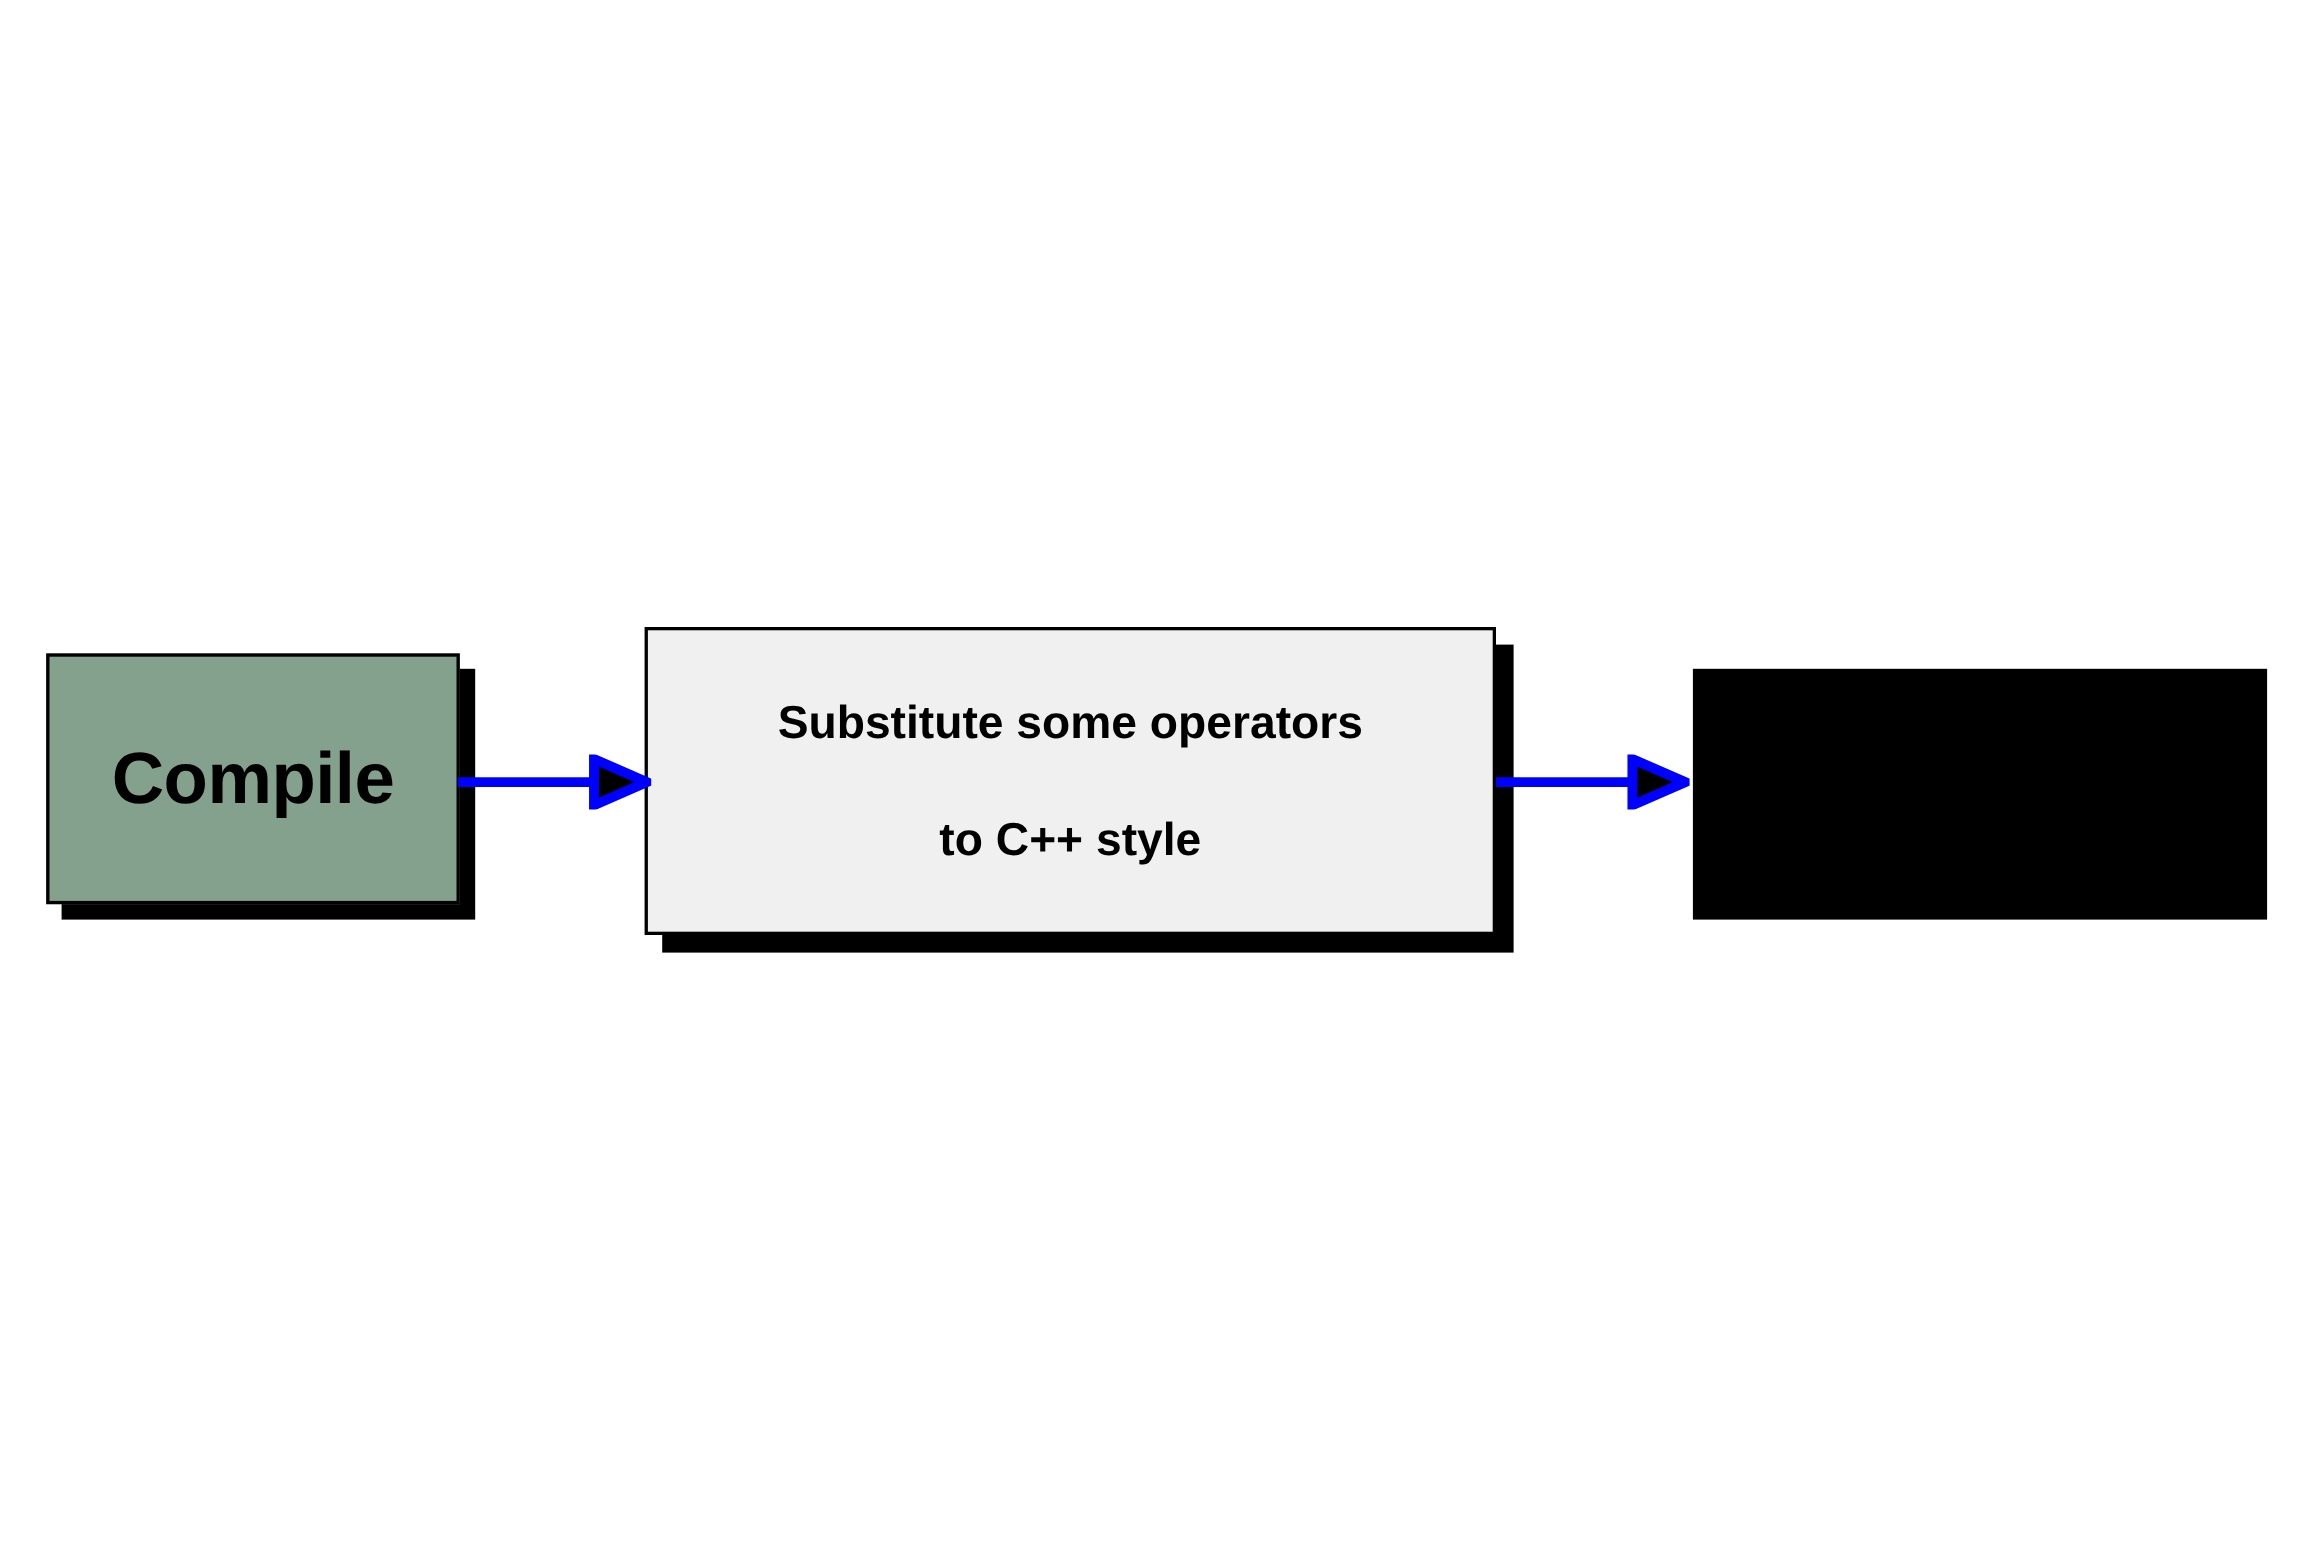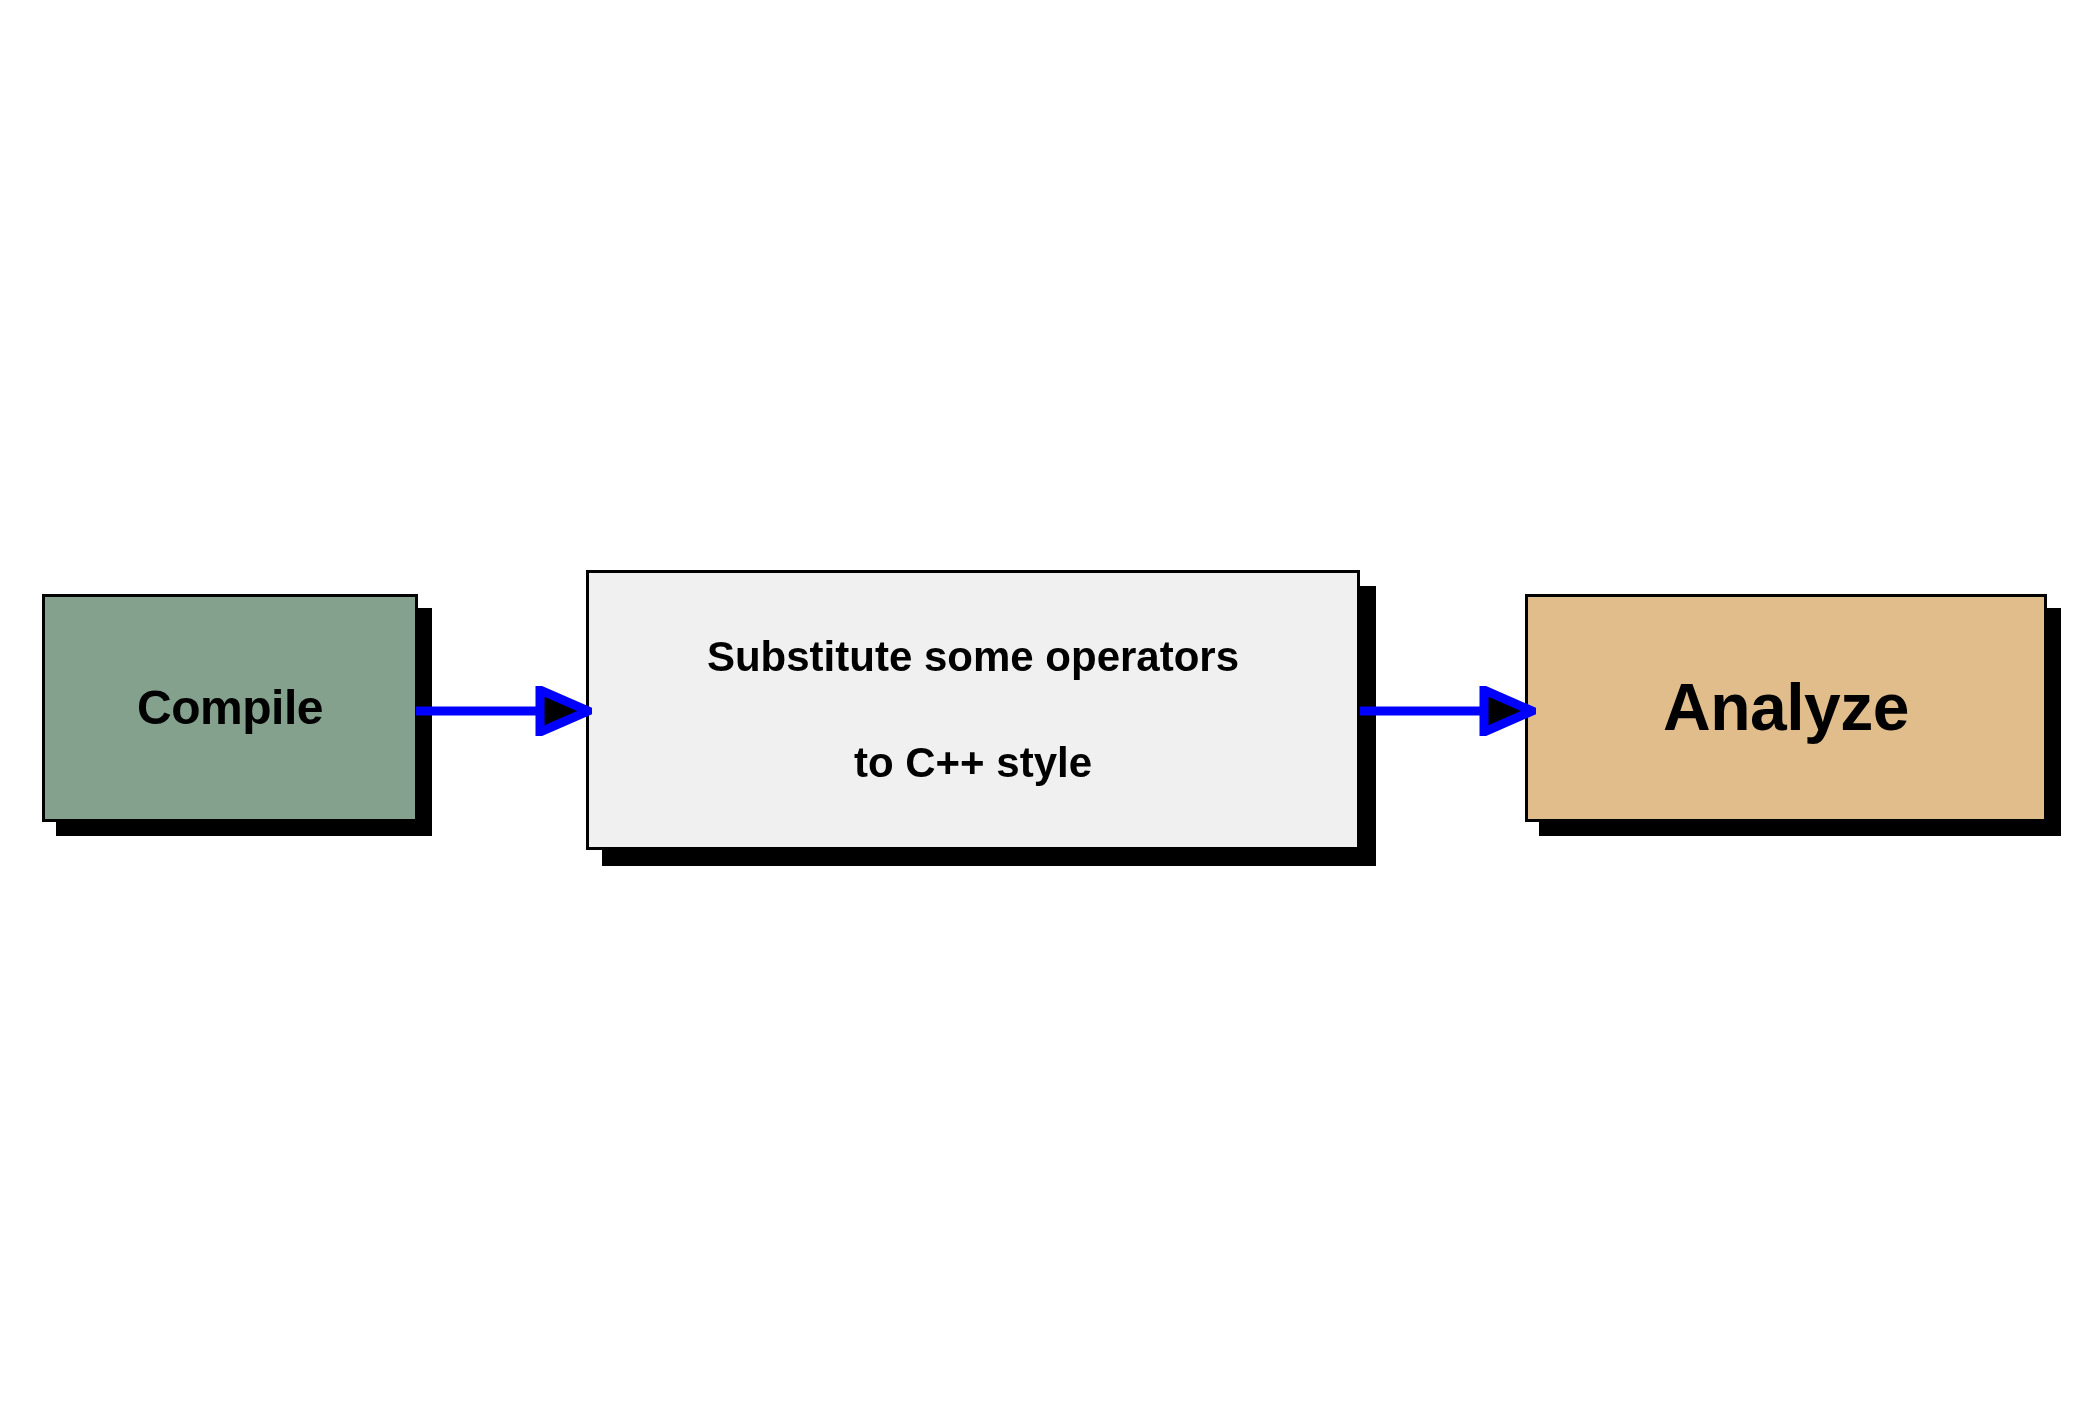--- a/index.html
+++ b/index.html
@@ -40,21 +40,21 @@
     z-index: 2;
   }
 
   
   #node-compile {
     left: 42px;
     top: 594px;
     width: 376px;
     height: 228px;
     background: #84a18d;
-    font-size: 48px;
+    font-size: 66px;
     letter-spacing: -0.5px;
   }
   #shadow-compile {
     left: 56px;
     top: 608px;
     width: 376px;
     height: 228px;
   }
 
   
@@ -137,17 +137,14 @@
   </div>
 
   <div class="arrow" id="arrow-substitute-analyze">
     <svg width="176" height="50" viewBox="0 0 176 50" xmlns="http://www.w3.org/2000/svg">
       <line x1="0" y1="25" x2="128" y2="25" stroke="#0000ff" stroke-width="9"></line>
       <polygon points="124,4 172,25 124,46" fill="#000000" stroke="#0000ff" stroke-width="9" stroke-linejoin="miter"></polygon>
     </svg>
   </div>
 
   <div class="shadow" id="shadow-analyze"></div>
-  <div class="node" id="node-analyze">
-    <span>Analyze</span>
-  </div>
 
 </div>
 
 </body></html>

